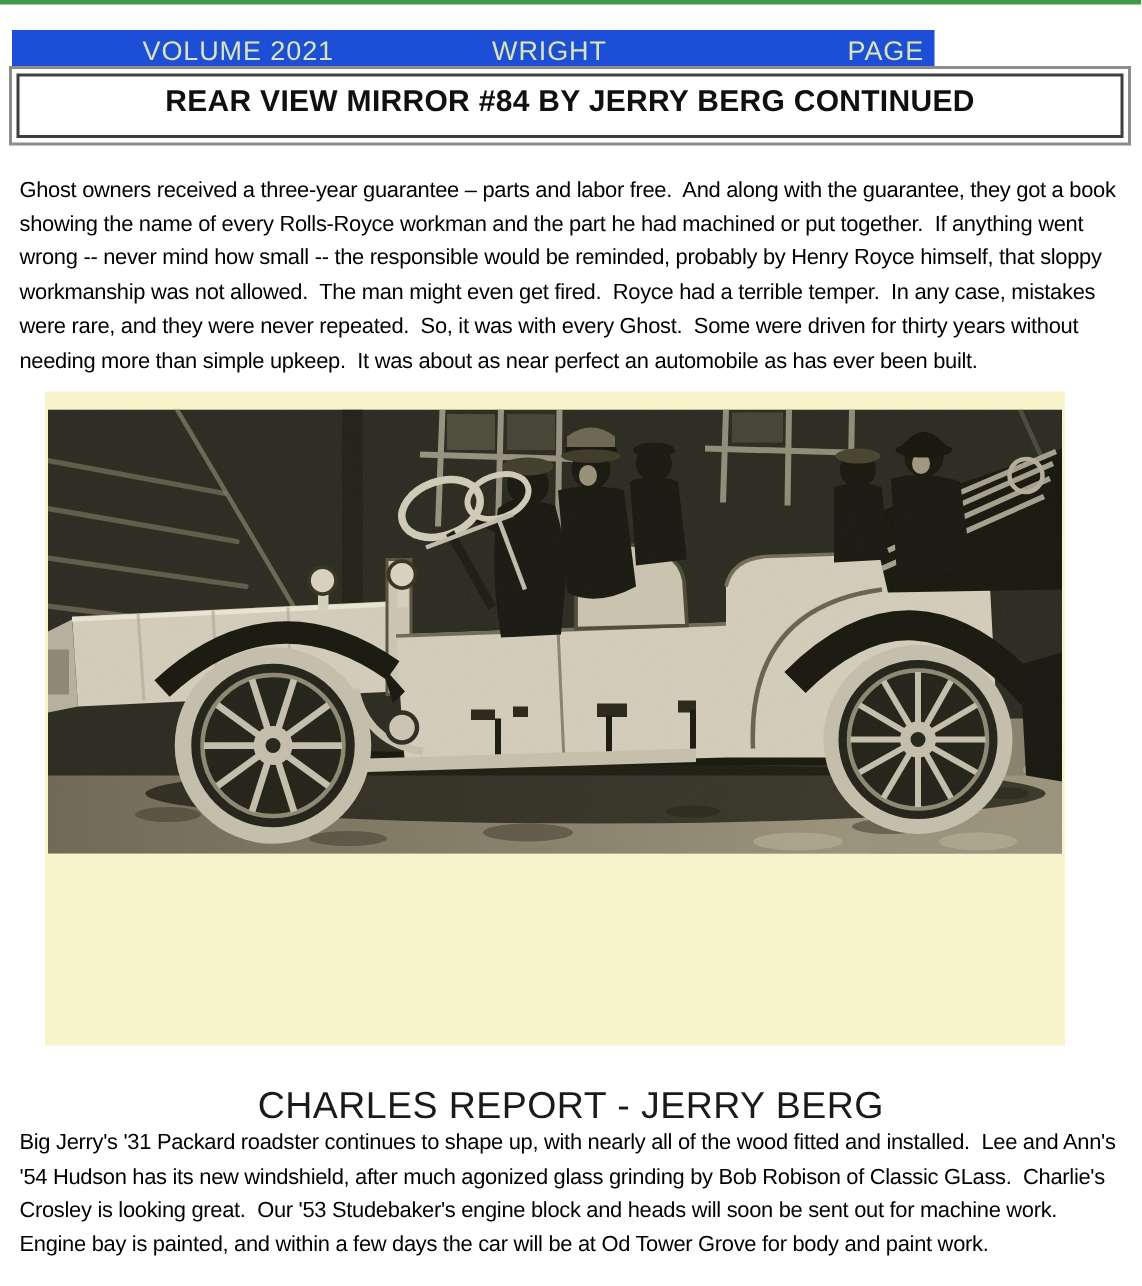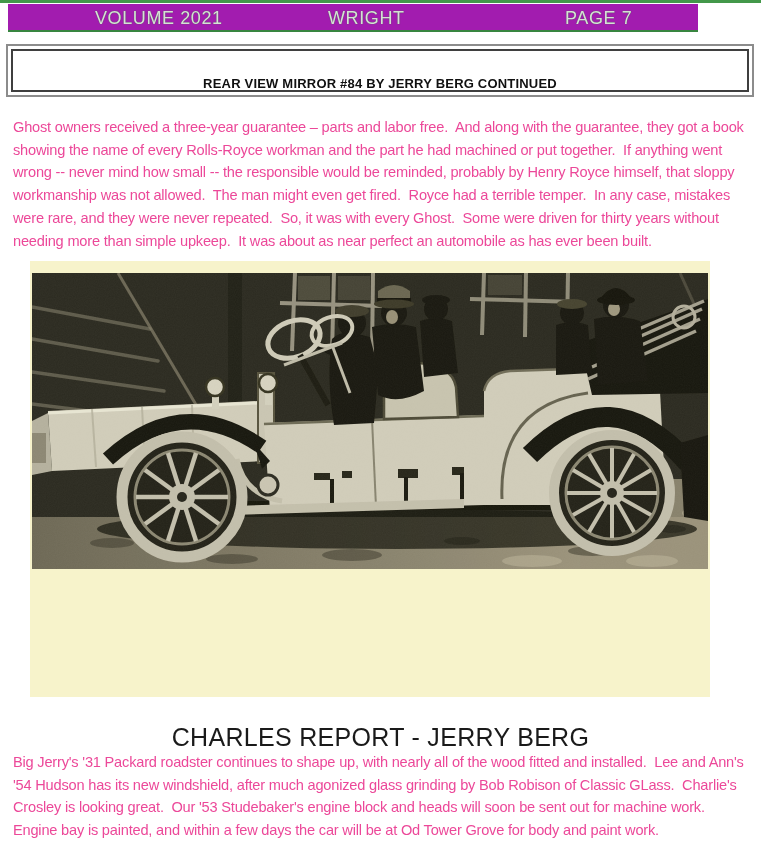--- a/index.html
+++ b/index.html
@@ -11,23 +11,23 @@
     background: #ffffff;
     font-family: "Liberation Sans", sans-serif;
     overflow: hidden;
   }
   .top-rule {
     position: absolute; top: 0; left: 0;
     width: 761px; height: 3px;
     background: #43984a;
   }
   .header-bar {
-    position: absolute; top: 4px; left: 8px;
-    width: 690px; height: 28px;
-    background: #a21caf;
+    position: absolute; top: 20px; left: 8px;
+    width: 615px; height: 28px;
+    background: #1d4ed8;
     border-bottom: 2px solid #388540;
     box-sizing: border-box;
   }
   .header-bar span {
     position: absolute; top: 4px;
     font-size: 18px;
     color: #d8ded7;
     letter-spacing: 0.6px;
     text-shadow: 0 0 1px #2f7a38;
   }
@@ -43,35 +43,35 @@
     padding: 3px;
     background: #ffffff;
   }
   .title-box-inner {
     width: 100%; height: 100%;
     box-sizing: border-box;
     border: 2px solid #3f3f3f;
     text-align: center;
   }
   .article-title {
-    margin-top: 25px;
+    margin-top: 6px;
     font-weight: bold;
-    font-size: 13px;
+    font-size: 20px;
     color: #101010;
     letter-spacing: 0.2px;
   }
 
   .body-text {
     position: absolute; left: 13px;
     width: 740px;
     margin: 0;
     font-size: 14.6px;
     letter-spacing: -0.2px;
     line-height: 22.7px;
-    color: #ec4899;
+    color: #000000;
     white-space: pre-wrap;
   }
   .p1 { top: 116px; }
   .p2 { top: 751px; }
 
   .photo-card {
     position: absolute; top: 261px; left: 30px;
     width: 680px; height: 436px;
     margin: 0;
     background: #f7f3cb;

